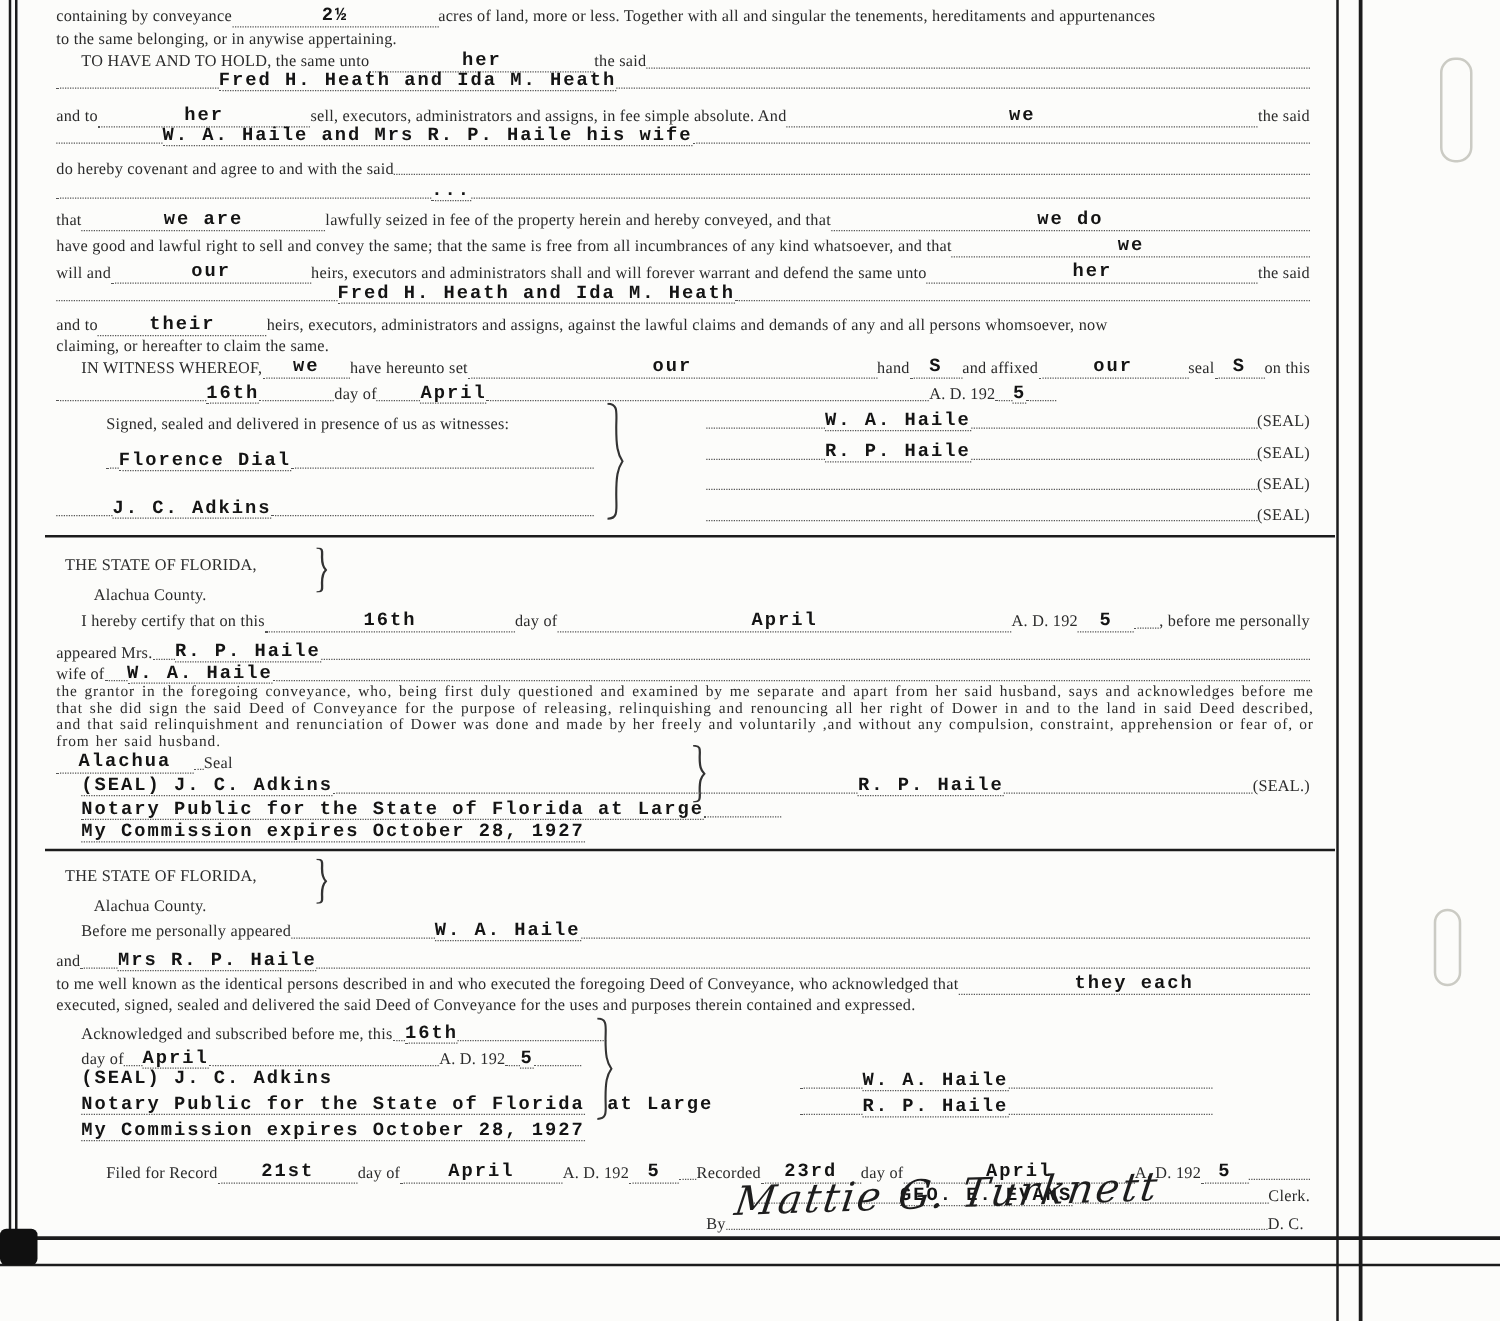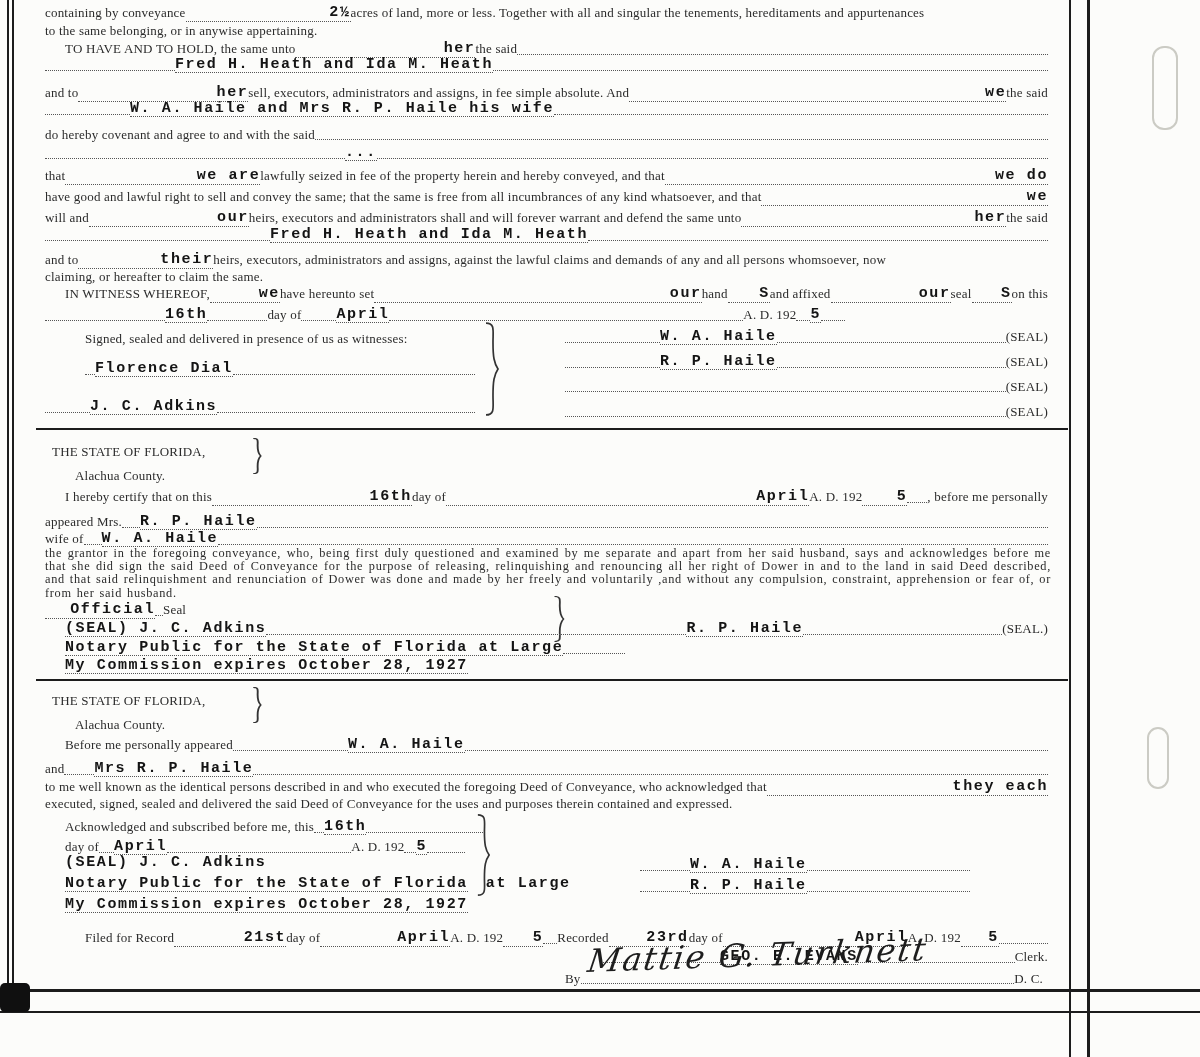--- a/index.html
+++ b/index.html
@@ -4,21 +4,21 @@
 <style>
 *{margin:0;padding:0;box-sizing:border-box}
 html,body{width:1200px;height:1057px}
 body{position:relative;overflow:hidden;background:#f2f2ee;font-family:"Liberation Serif","DejaVu Serif",serif;color:#2b2b2b}
 #page{position:absolute;inset:0;background:#fcfcfa}
 .ln{position:absolute;display:flex;align-items:baseline;white-space:nowrap;font-size:13px;line-height:17px;letter-spacing:.2px}
 .t{flex:0 0 auto}
 .sp{flex:0 0 auto}
 .d{flex:0 0 auto;align-self:flex-end;margin-bottom:3px;border-bottom:1.6px dotted #555;height:0}
 .g{flex:1 1 auto}
-.f{flex:0 0 auto;display:inline-flex;justify-content:flex-end;align-items:baseline;border-bottom:1.6px dotted #555}
+.f{flex:0 0 auto;display:inline-flex;justify-content:center;align-items:baseline;border-bottom:1.6px dotted #555}
 .fg{flex:1 1 auto}
 .ty{font-family:"Liberation Mono","DejaVu Sans Mono",monospace;font-weight:700;font-size:15px;letter-spacing:1.6px;color:#141414;line-height:15px;position:relative;top:-1px}
 .od{border-bottom:1.6px dotted #555}
 .para{position:absolute;font-size:12.3px;line-height:13.2px;letter-spacing:.7px;word-spacing:1.2px;text-align:justify;color:#2b2b2b}
 .vl,.hl{position:absolute;background:#1c1c1c}
 .brace{position:absolute}
 .artifact{position:absolute;border:2px solid #c2c2ba;border-radius:12px;opacity:.85}
 .sig{position:absolute;font-family:"DejaVu Serif",serif;font-style:italic;font-size:32px;color:#1d1d1d;transform:rotate(-2deg) skewX(-10deg);letter-spacing:2px;white-space:nowrap}
 .seal-blob{position:absolute;background:#101010;border-radius:5px}
 </style>
@@ -246,21 +246,21 @@
     <span class="t">wife of</span>
     <span class="d" style="width:18px"></span>
     <span class="ty od">W. A. Haile</span>
     <span class="d g"></span>
   </div>
 
   <div class="para" style="left:45px;top:547px;width:1006px">the grantor in the foregoing conveyance, who, being first duly questioned and examined by me separate and apart from her said husband, says and acknowledges before me that she did sign the said Deed of Conveyance for the purpose of releasing, relinquishing and renouncing all her right of Dower in and to the land in said Deed described, and that said relinquishment and renunciation of Dower was done and made by her freely and voluntarily ,and without any compulsion, constraint, apprehension or fear of, or from her said husband.</div>
 
   <div class="ln" style="left:45px;top:601px;width:520px">
     <span class="f" style="width:110px">
-        <span class="ty">Official</span>
+        <span class="ty">Alachua</span>
       </span>
     <span class="d" style="width:8px"></span>
     <span class="t">Seal</span>
   </div>
   <svg class="brace" style="left:553px;top:596px" width="12" height="46" viewBox="0 0 16 92" preserveAspectRatio="none">
       <path d="M2 1 C11 1 9 8 9 20 C9 34 10 40 14 46 C10 52 9 58 9 72 C9 84 11 91 2 91" fill="none" stroke="#333" stroke-width="2.4"></path>
     </svg>
 
   <div class="ln" style="left:65px;top:620px;width:983px">
     <span class="ty od">(SEAL) J. C. Adkins</span>

